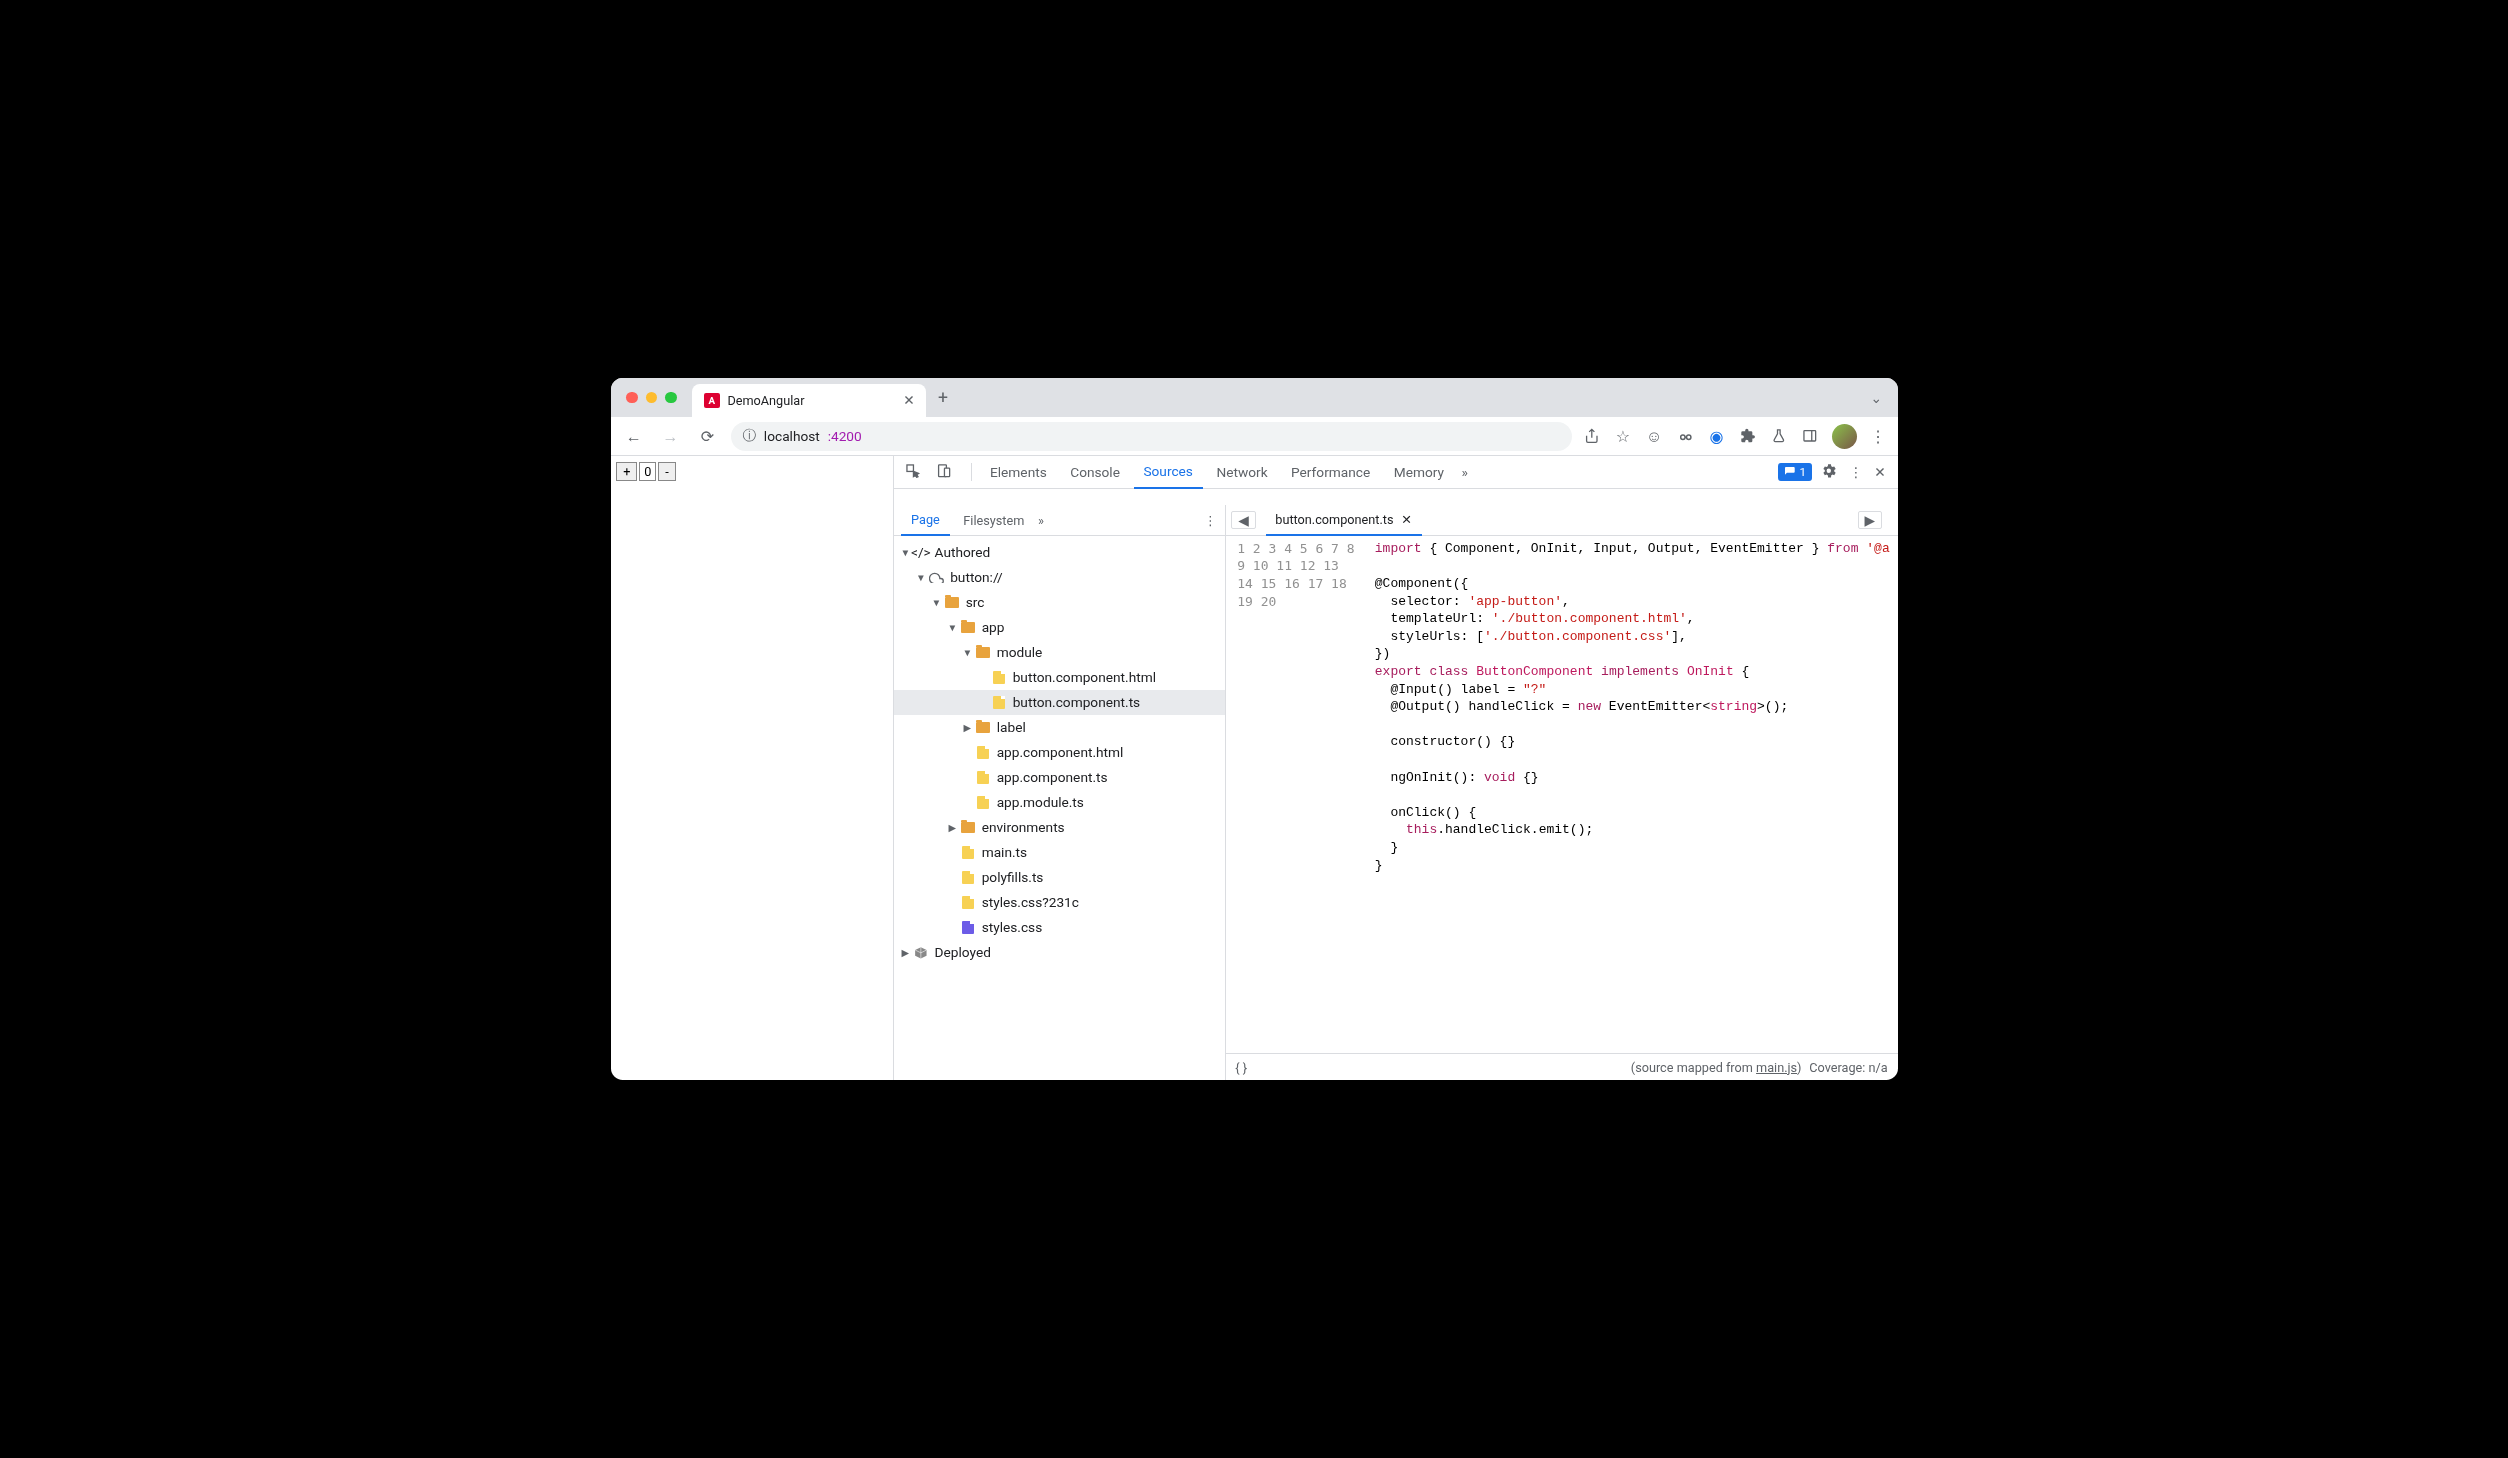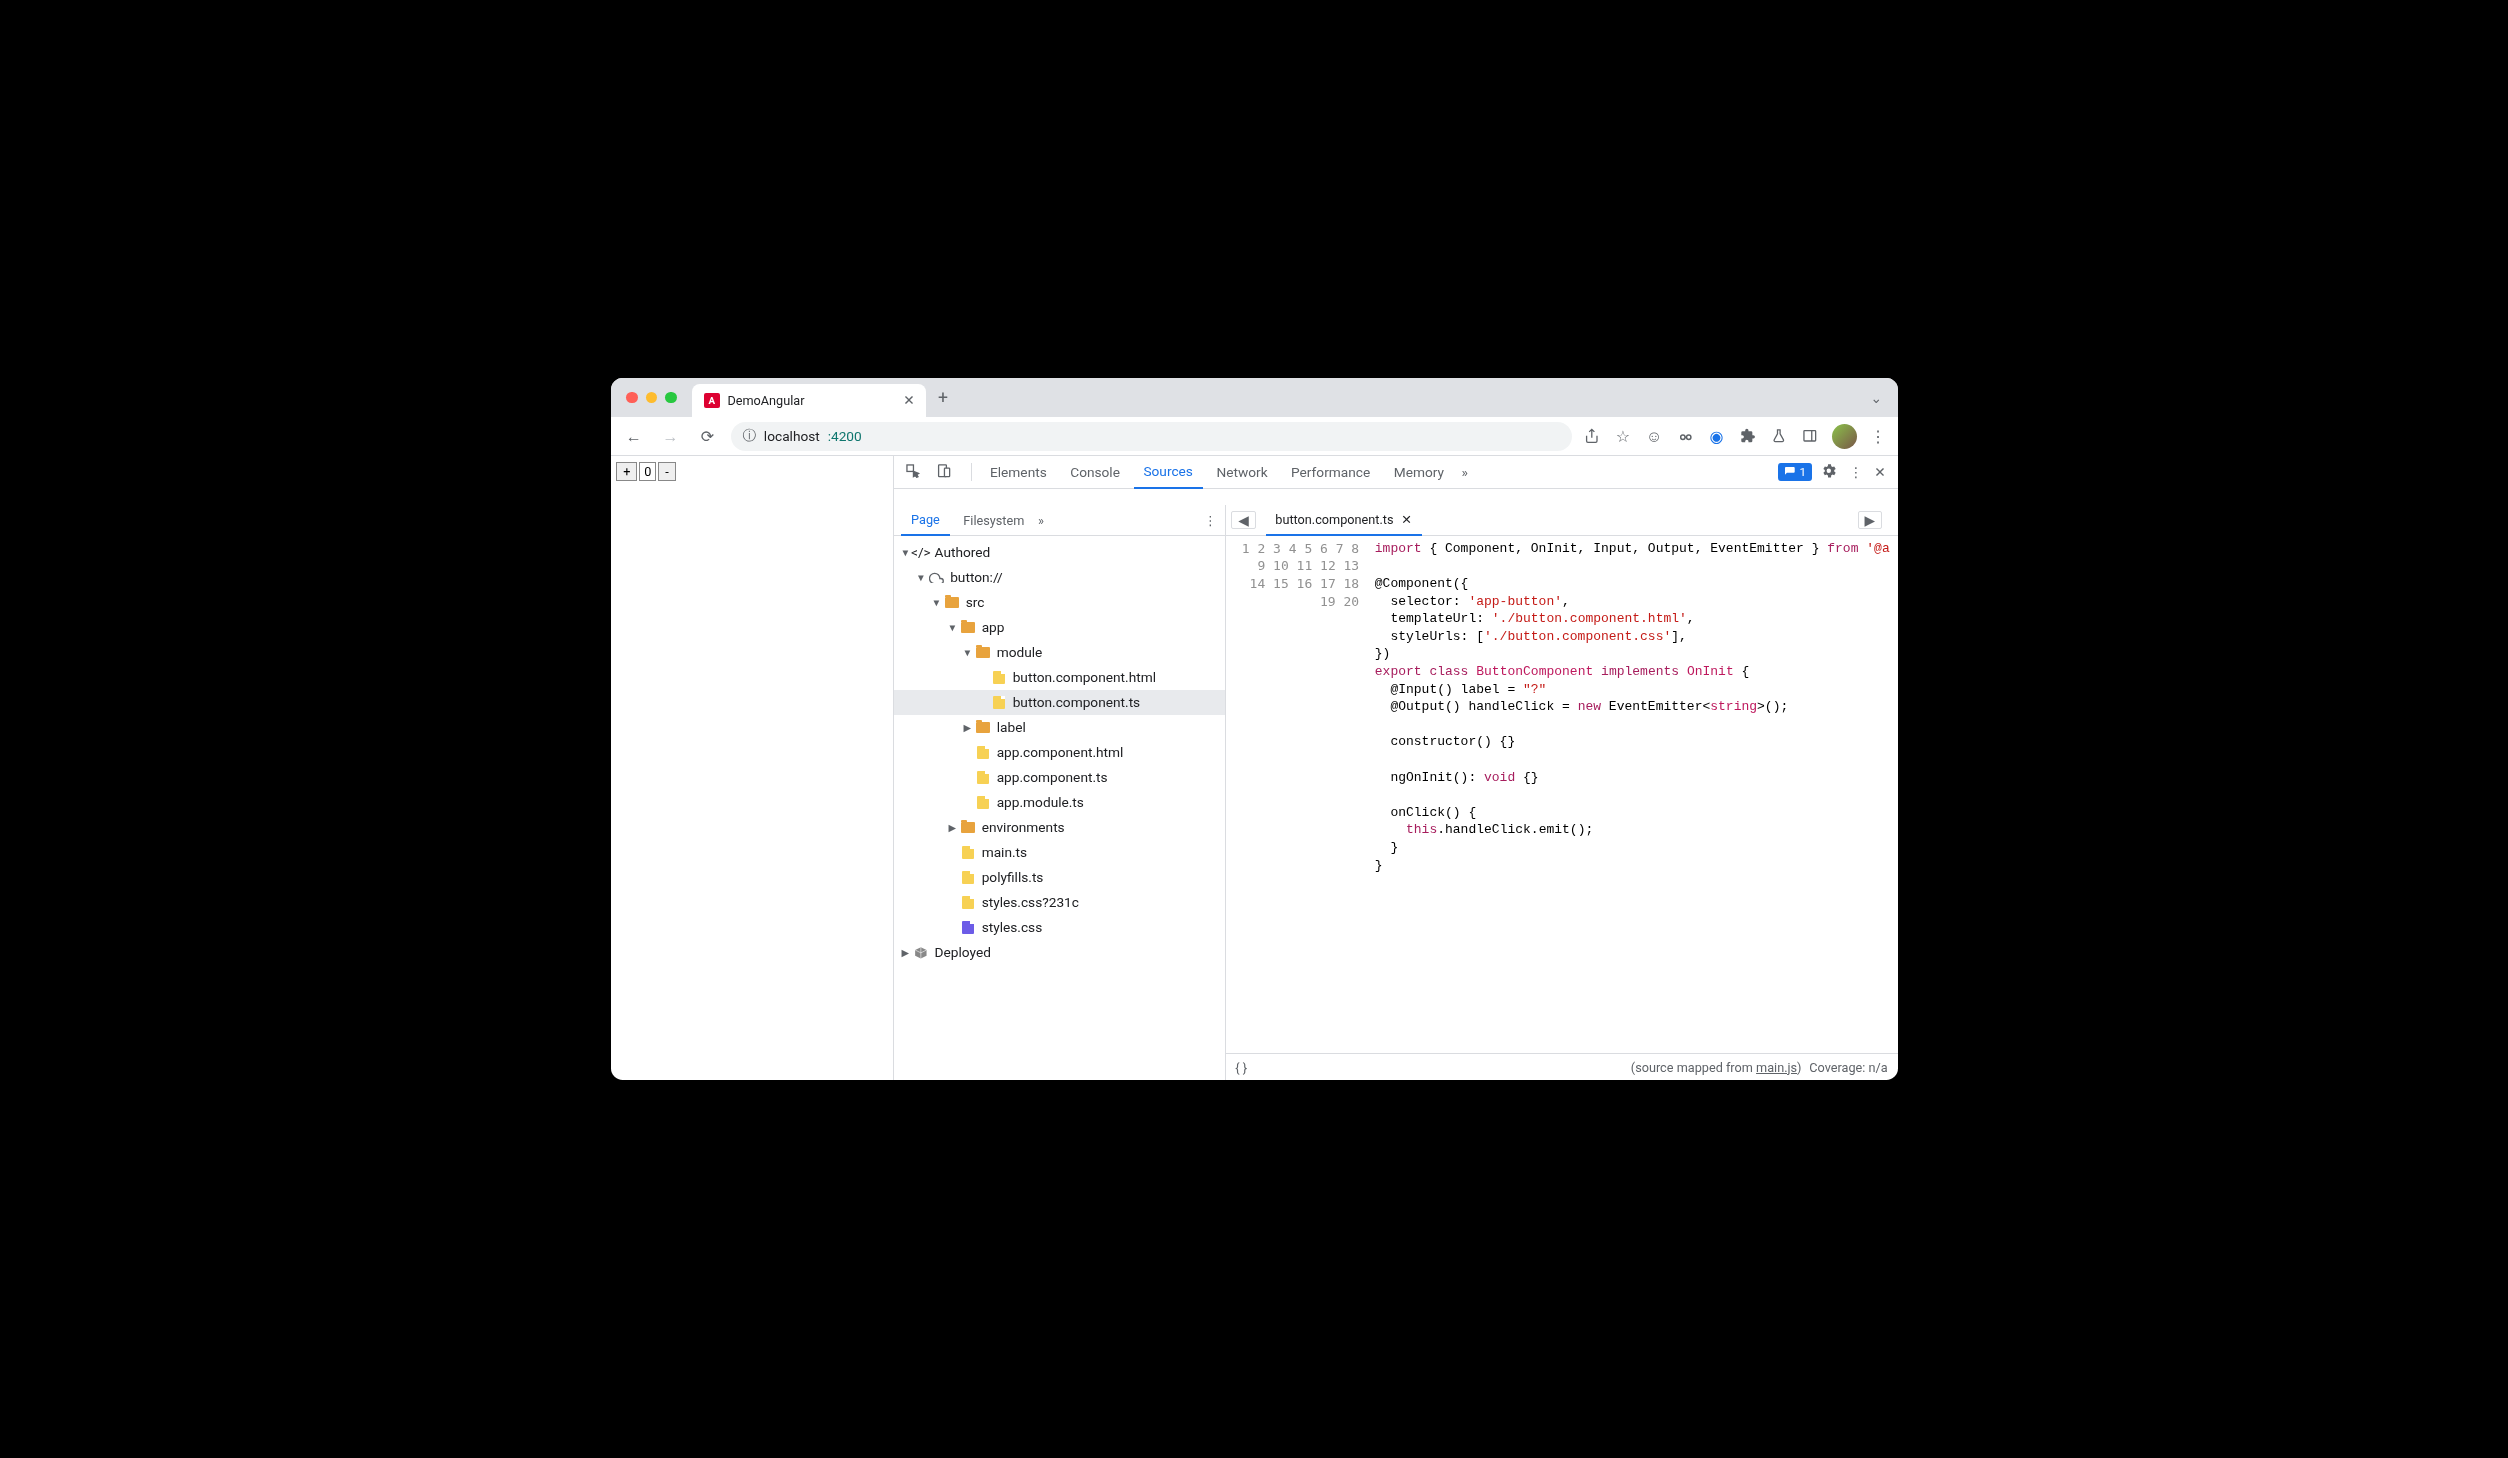--- a/index.html
+++ b/index.html
@@ -21,21 +21,21 @@
 .titlebar .spacer { flex: 1; }
 .chev { color: #5f6368; font-size: 13.7px; margin-right: 7.8px; cursor: pointer; }
 
 
 .addrbar { height: 39px; background: #fff; border-bottom: 1px solid #dadce0; display: flex; align-items: center; padding: 0 9.8px; gap: 9.8px; }
 .navbtn { width: 27px; height: 27px; display: flex; align-items: center; justify-content: center; color: #5f6368; cursor: pointer; border-radius: 50%; }
 .navbtn.disabled { color: #bdc1c6; }
 .omnibox { flex: 1; height: 29px; background: #f1f3f4; border-radius: 14.6px; display: flex; align-items: center; padding: 0 11.7px; gap: 7.8px; font-size: 13.7px; color: #202124; }
 .omnibox .info { color: #5f6368; }
 .omnibox .host { color: #202124; }
-.omnibox .port { color: #0f766e; }
+.omnibox .port { color: #a21caf; }
 .exticons { display: flex; gap: 11.7px; align-items: center; }
 .exticons .ic { width: 19.5px; height: 19.5px; display: flex; align-items: center; justify-content: center; color: #5f6368; cursor: pointer; }
 .avatar { width: 25px; height: 25px; border-radius: 50%; background: linear-gradient(135deg,#8bc34a,#795548); }
 
 
 .mainarea { flex: 1; display: flex; min-height: 0; }
 .pagepane { width: 283px; border-right: 1px solid #dadce0; padding: 5.9px; }
 .pagepane .ctrls { display: flex; gap: 2px; }
 .pagepane .btn { border: 1px solid #888; background: #efefef; font-size: 12.7px; padding: 1px 5.9px; cursor: pointer; font-family: inherit; }
 .pagepane .cnt { border: 1px solid #888; padding: 1px 3.9px; font-size: 12.7px; min-width: 13.7px; text-align: center; }
@@ -72,21 +72,21 @@
 .file-p { background: #6c5ce7; width: 11.7px; height: 13.7px; border-radius: 1px; position: relative; }
 .file-p::before { content: ''; position: absolute; top: 0; right: 0; width: 3.9px; height: 3.9px; background: #fff; }
 
 
 .codepane { flex: 1; display: flex; flex-direction: column; min-width: 0; }
 .code-tabs { height: 31px; border-bottom: 1px solid #dadce0; display: flex; align-items: center; padding: 0 5.9px; font-size: 12.7px; color: #202124; }
 .code-tabs .toggle { color: #5f6368; padding: 0 5.9px; cursor: pointer; font-size: 13.7px; border: 1px solid #dadce0; border-radius: 2px; margin-right: 9.8px; }
 .code-tabs .ctab { padding: 0 9.8px; height: 31px; display: flex; align-items: center; gap: 7.8px; border-bottom: 2px solid #1a73e8; }
 .code-tabs .sp { flex: 1; }
 .code { flex: 1; display: flex; font-family: Menlo, Consolas, monospace; font-size: 13px; line-height: 17.6px; overflow: auto; min-height: 0; }
-.gutter { text-align: right; color: #919191; padding: 3.9px 7.8px 3.9px 11.7px; background: #fff; user-select: none; }
+.gutter { color: #919191; padding: 3.9px 7.8px 3.9px 11.7px; background: #fff; user-select: none; }
 .codetxt { padding: 3.9px 7.8px; white-space: pre; flex: 1; font-family: Liberation Mono, monospace; }
 .kw { color: #a71d5d; }
 .str { color: #c41a16; }
 .type { color: #be185d; }
 .statusbar { height: 27px; border-top: 1px solid #dadce0; display: flex; align-items: center; padding: 0 9.8px; font-size: 12.7px; color: #5f6368; }
 .statusbar .sp { flex: 1; }
 .statusbar .link { text-decoration: underline; color: #5f6368; }
 </style>
 </head>
 <body>

